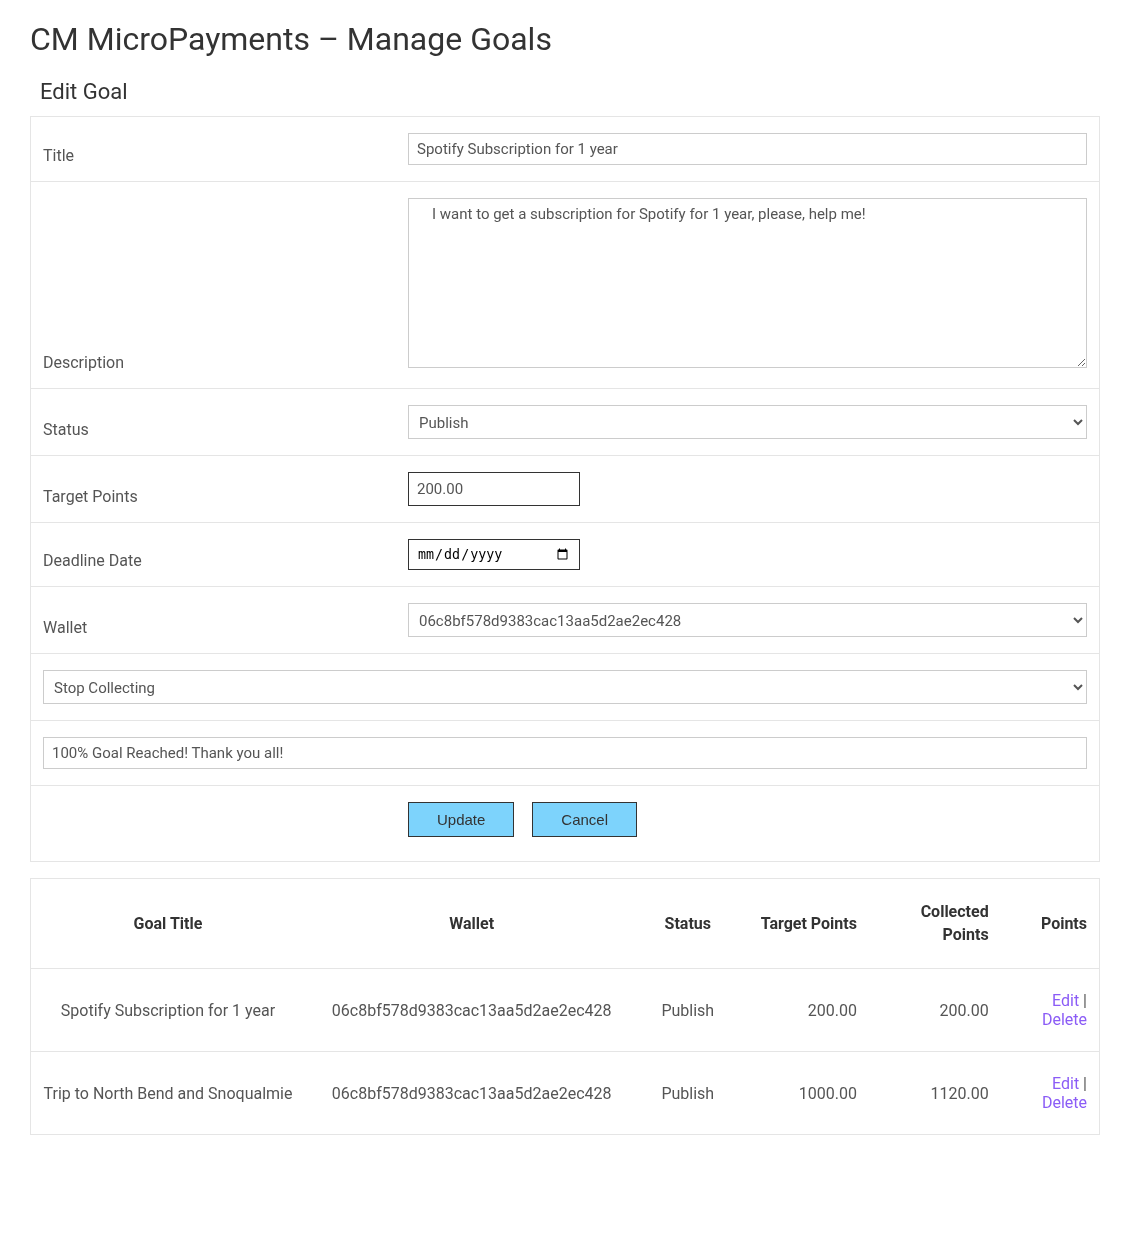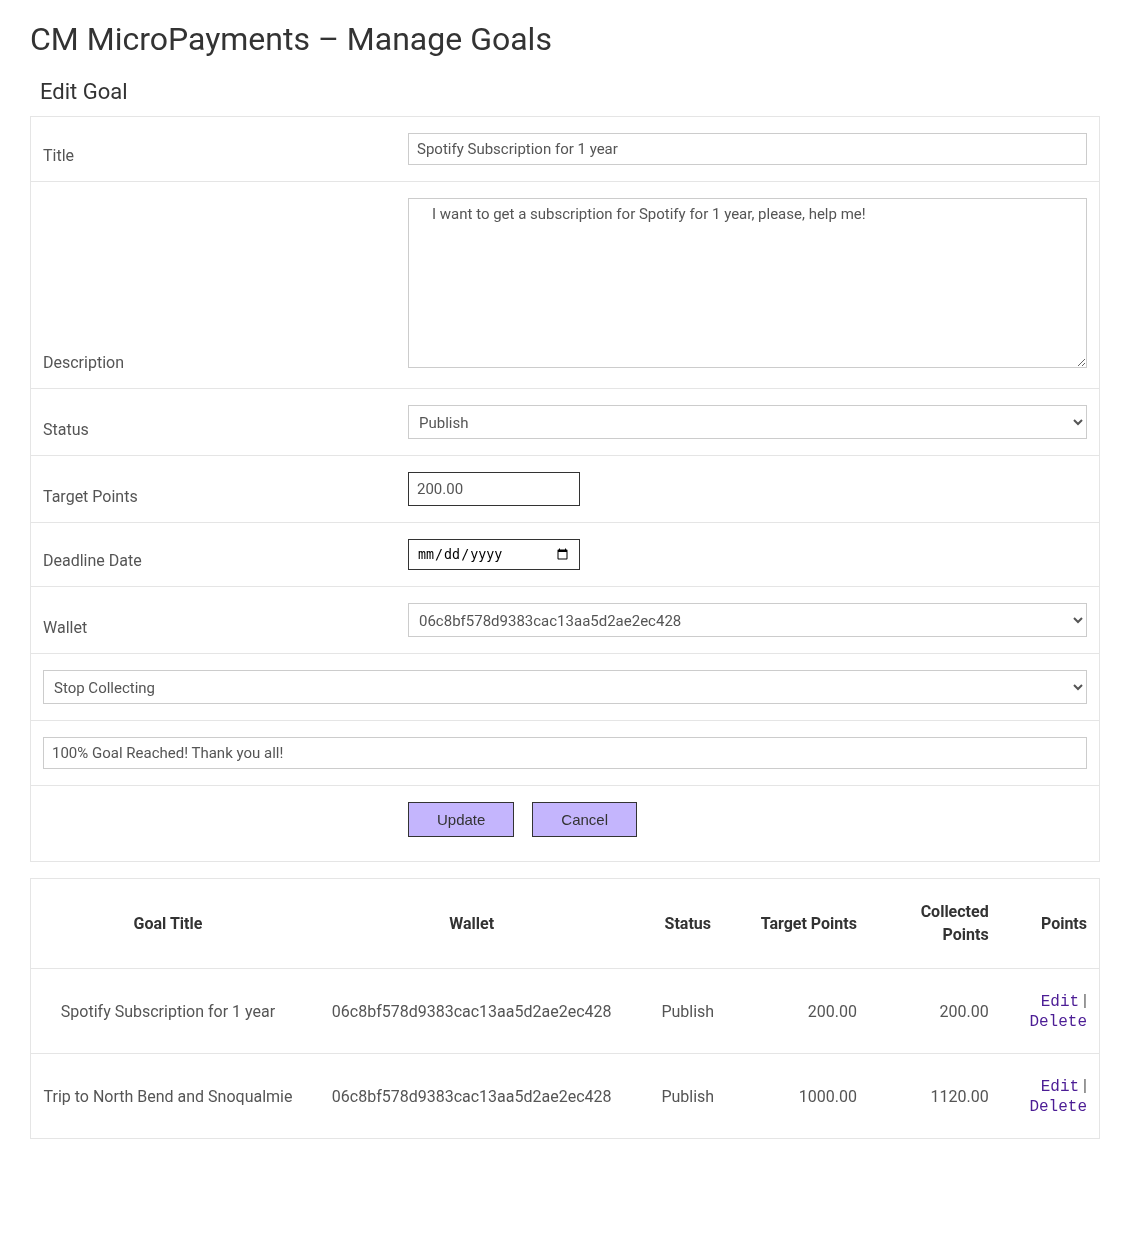--- a/index.html
+++ b/index.html
@@ -71,21 +71,21 @@
     }
     .button-row {
       border-bottom: none;
       padding: 16px 12px 24px;
     }
     .btn {
       display: inline-block;
       padding: 8px 28px;
       font-size: 15px;
       border: 1px solid #333;
-      background: #c4b5fd;
+      background: #7dd3fc;
       cursor: pointer;
       margin-right: 14px;
       color: #333;
     }
 
     table.goals {
       width: 100%;
       border: 1px solid #e5e5e5;
       border-collapse: collapse;
       font-size: 16px;
@@ -98,21 +98,21 @@
     }
     table.goals th {
       color: #333;
       font-weight: 700;
       font-size: 16px;
       line-height: 1.4;
     }
     table.goals th.num, table.goals td.num { text-align: right; }
     table.goals th.act, table.goals td.act { text-align: right; }
     table.goals td { color: #555; }
-    a.link { color: #4c1d95; text-decoration: none; cursor: pointer; font-family: Liberation Mono, monospace; }
+    a.link { color: #8b5cf6; text-decoration: none; cursor: pointer; }
     .sep { color: #555; }
     .col-title { width: 250px; }
     .col-wallet { width: 300px; }
     .col-status { width: 90px; }
     .col-target { width: 120px; }
     .col-collected { width: 120px; }
     .col-action { width: 90px; }
   </style>
 </head>
 <body>

